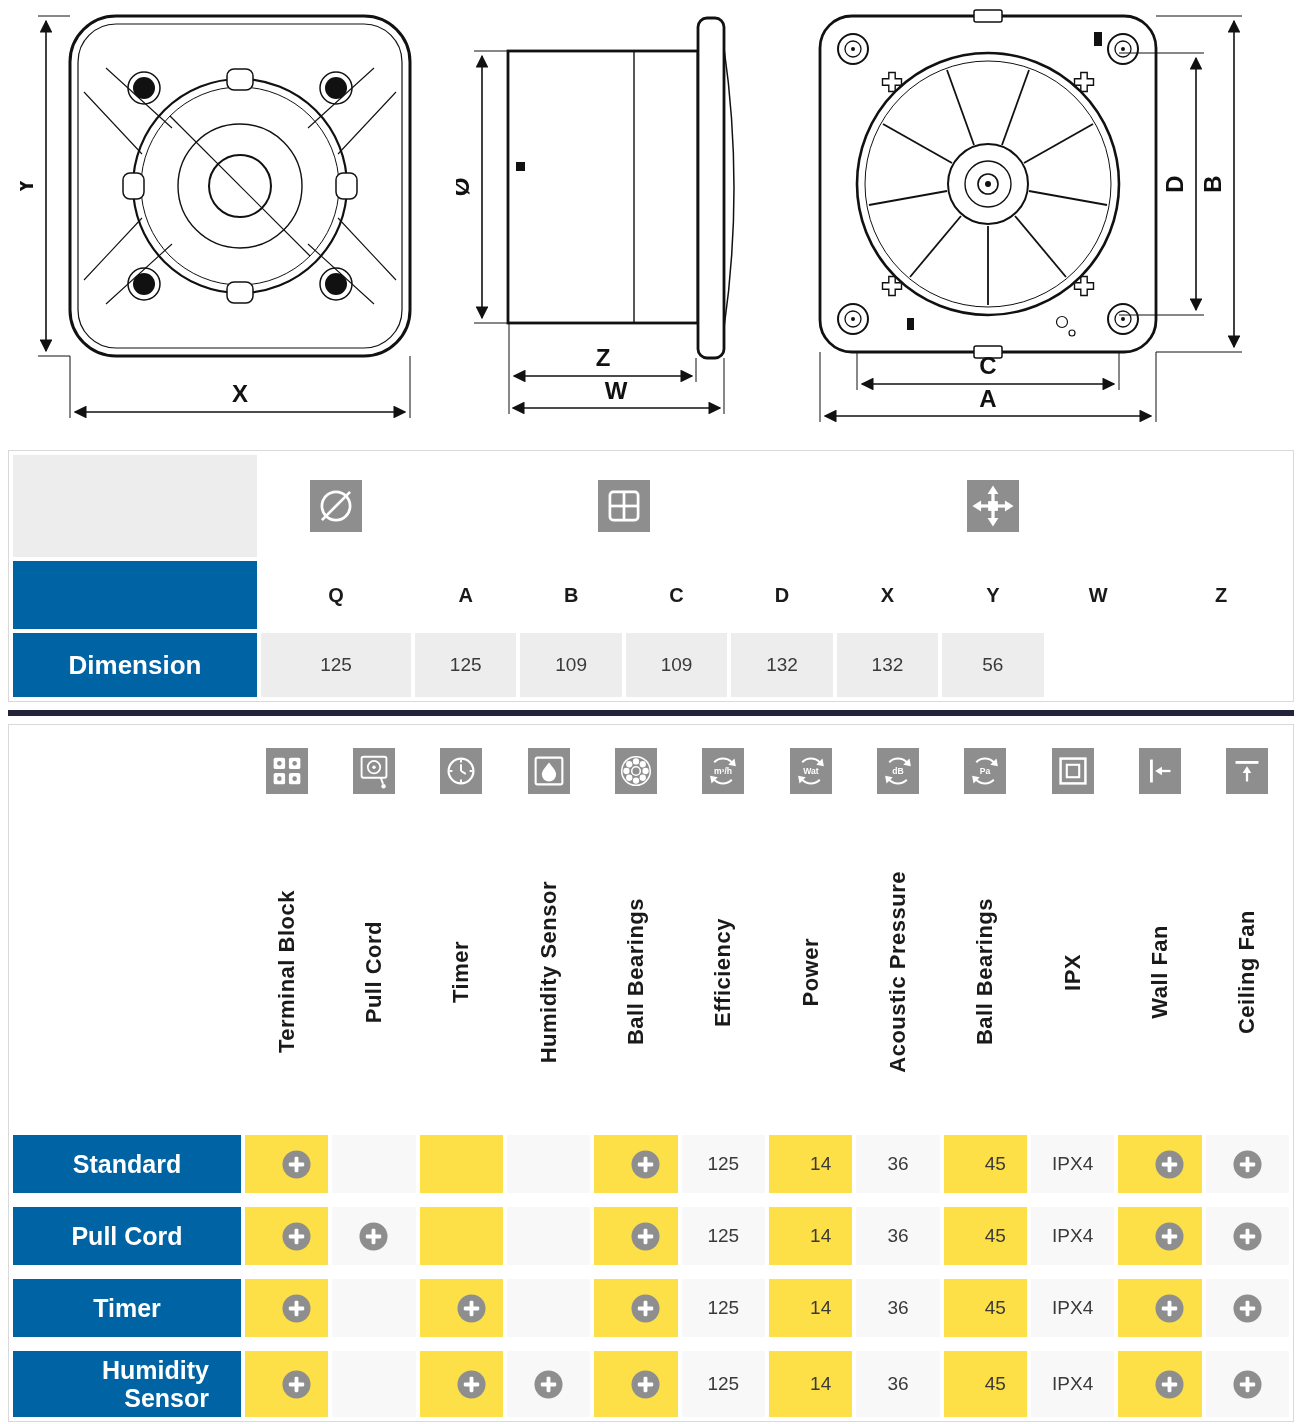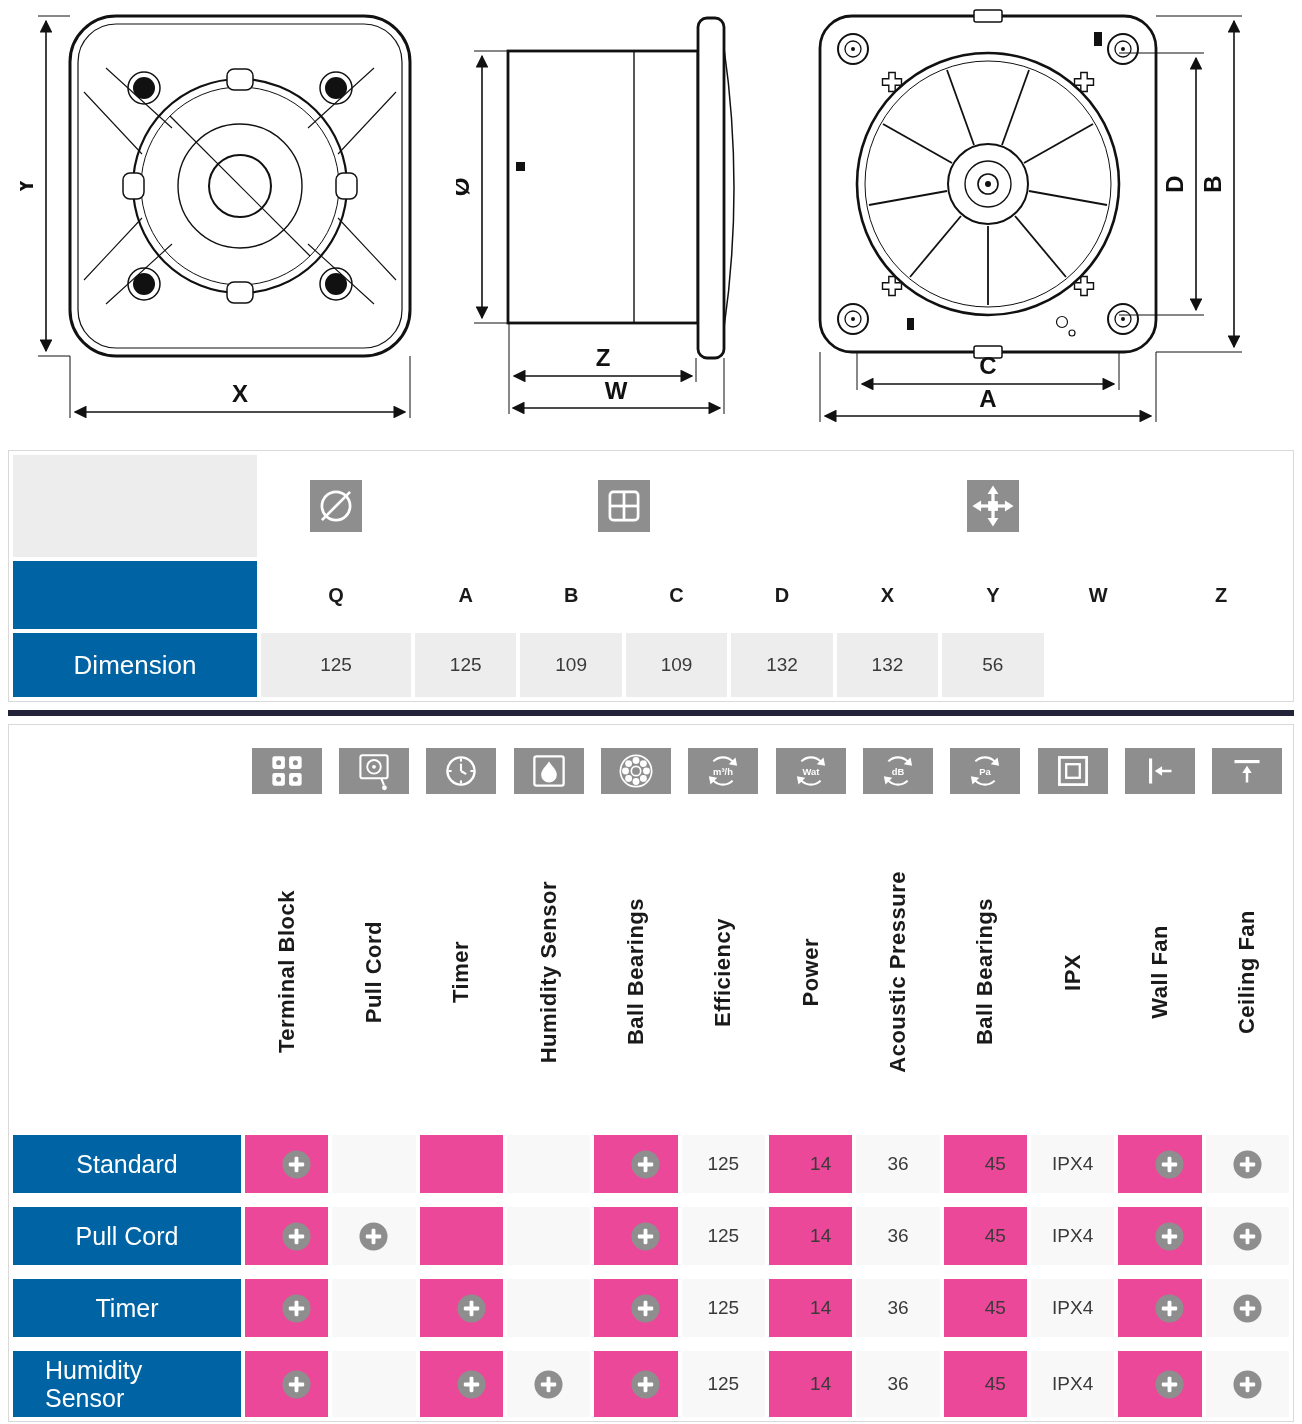--- a/index.html
+++ b/index.html
@@ -15,22 +15,22 @@
   .drawings svg { position: absolute; top: 4px; }
   #svg-front { left: 12px; }
   #svg-side  { left: 448px; }
   #svg-back  { left: 798px; }
   .drawings text { font-family: "Liberation Sans", sans-serif; }
 
   
   .tbl-wrap { border: 1px solid #d9d9d9; background: #fff; padding: 4px; }
   .cell { display: flex; align-items: center; justify-content: center; background: #fff; }
   .gray { background: #ededed; }
-  .blue-cell { background: #0063a3; color: #fff; font-weight: normal; }
-  .gicon { width: 70px; height: 46px; background: #8e8e8e; display: block; }
+  .blue-cell { background: #0063a3; color: #fff; font-weight: bold; }
+  .gicon { width: 42px; height: 46px; background: #8e8e8e; display: block; }
   .gicon svg { width: 100%; height: 100%; display: block; }
   .gicon-lg { width: 52px; height: 52px; }
 
   
   .dim-grid {
     display: grid; gap: 4px;
     grid-template-columns: 244px 150px repeat(7, 1fr) 136px;
     grid-template-rows: 102px 68px 64px;
   }
   .span4 { grid-column: span 4; }
@@ -45,23 +45,23 @@
   
   .frow { display: grid; gap: 4px; grid-template-columns: 228px repeat(12, 1fr); }
   .ficons  { height: 84px;  margin-bottom: 4px; }
   .flabels { height: 310px; margin-bottom: 8px; }
   .fdata   { height: 58px;  margin-bottom: 14px; }
   .fdata.last { height: 66px; margin-bottom: 0; }
   .vlabel {
     writing-mode: vertical-rl; transform: rotate(180deg);
     font-weight: bold; font-size: 22px; letter-spacing: .5px; color: #1a1a1a;
   }
-  .c-odd  { background: #ec4899; padding-left: 20px; }
+  .c-odd  { background: #fde047; padding-left: 20px; }
   .c-even { background: #f8f8f8; }
-  .row-label { font-size: 25px; text-align: left; line-height: 1.12; padding: 0 32px; }
+  .row-label { font-size: 25px; text-align: right; line-height: 1.12; padding: 0 32px; }
   .fval { font-size: 19px; font-weight: normal; color: #3a3a3a; }
   .plus { display: block; width: 29px; height: 29px; }
   .plus svg { width: 29px; height: 29px; display: block; }
 </style>
 </head>
 <body>
 
 <div class="page">
 
   <div class="drawings">

